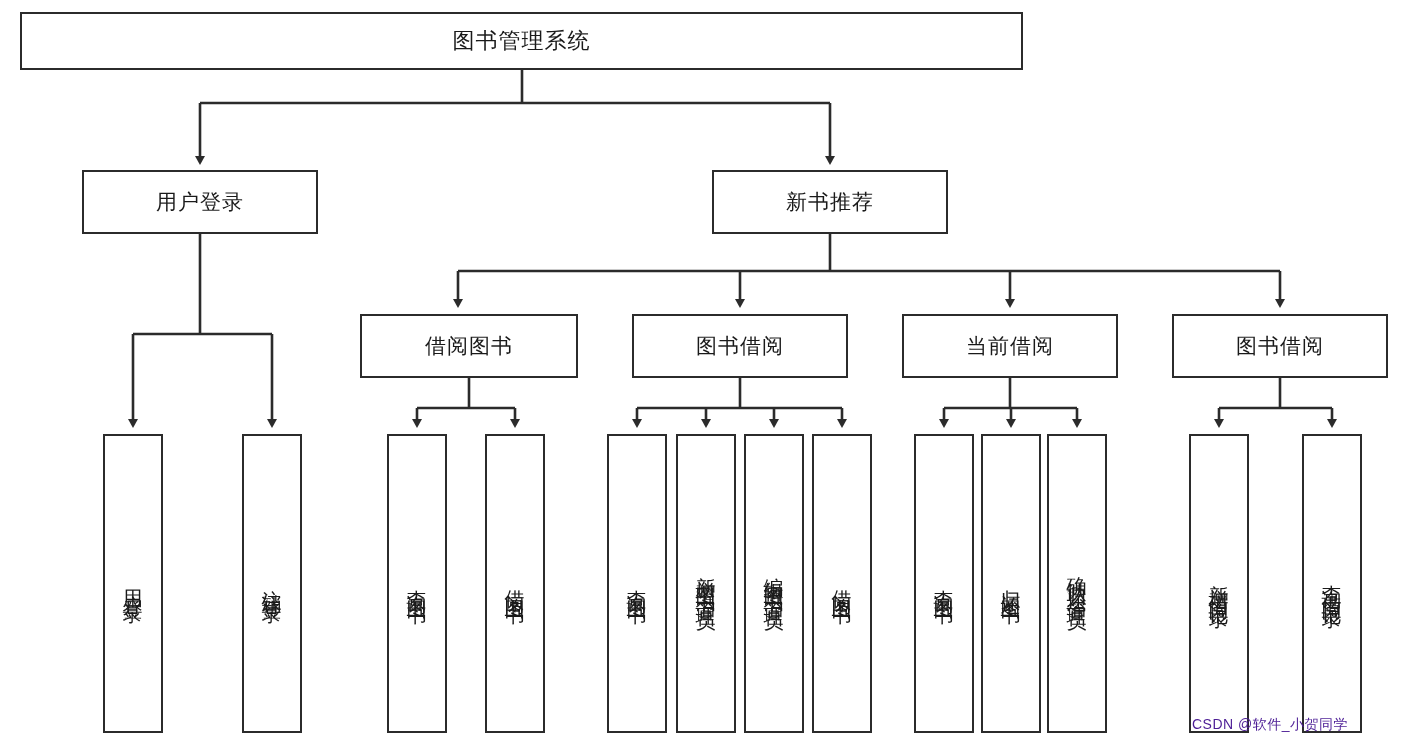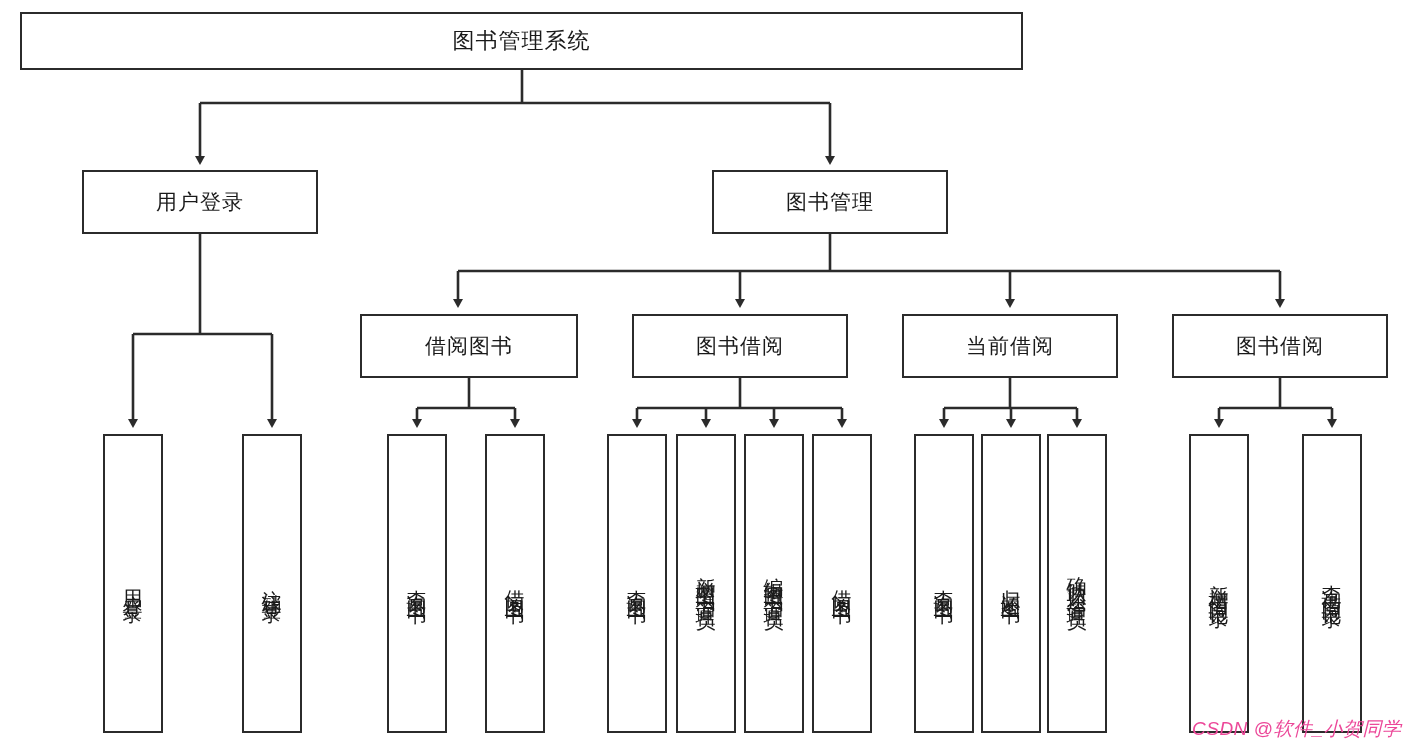--- a/index.html
+++ b/index.html
@@ -54,26 +54,25 @@
     letter-spacing: 5px;
     line-height: 1;
     white-space: nowrap;
     display: block;
   }
   .node.root {
     font-size: 22px;
   }
   .watermark {
     position: absolute;
-    color: #ec4899;
-    font-size: 19px;
+    color: #4c1d95;
+    font-size: 14px;
     letter-spacing: 0.5px;
     white-space: nowrap;
     pointer-events: none;
-    font-style: italic;
   }
 </style>
 </head>
 <body>
 
 <div id="canvas">
 
   <svg id="wires" viewBox="0 0 1405 747">
     <defs>
       <marker id="arrow" markerWidth="9" markerHeight="10" refX="1" refY="5" orient="auto" markerUnits="userSpaceOnUse">
@@ -126,21 +125,21 @@
   </svg>
 
   <div class="node h root" style="left:20px; top:12px; width:1003px; height:58px;">
     <span class="lbl">图书管理系统</span>
   </div>
 
   <div class="node h" style="left:82px; top:170px; width:236px; height:64px;">
     <span class="lbl">用户登录</span>
   </div>
   <div class="node h" style="left:712px; top:170px; width:236px; height:64px;">
-    <span class="lbl">图书管理</span>
+    <span class="lbl">新书推荐</span>
   </div>
 
   <div class="node h" style="left:360px; top:314px; width:218px; height:64px;">
     <span class="lbl">借阅图书</span>
   </div>
   <div class="node h" style="left:902px; top:314px; width:216px; height:64px;">
     <span class="lbl">当前借阅</span>
   </div>
   <div class="node h" style="left:632px; top:314px; width:216px; height:64px;">
     <span class="lbl">图书借阅</span>

